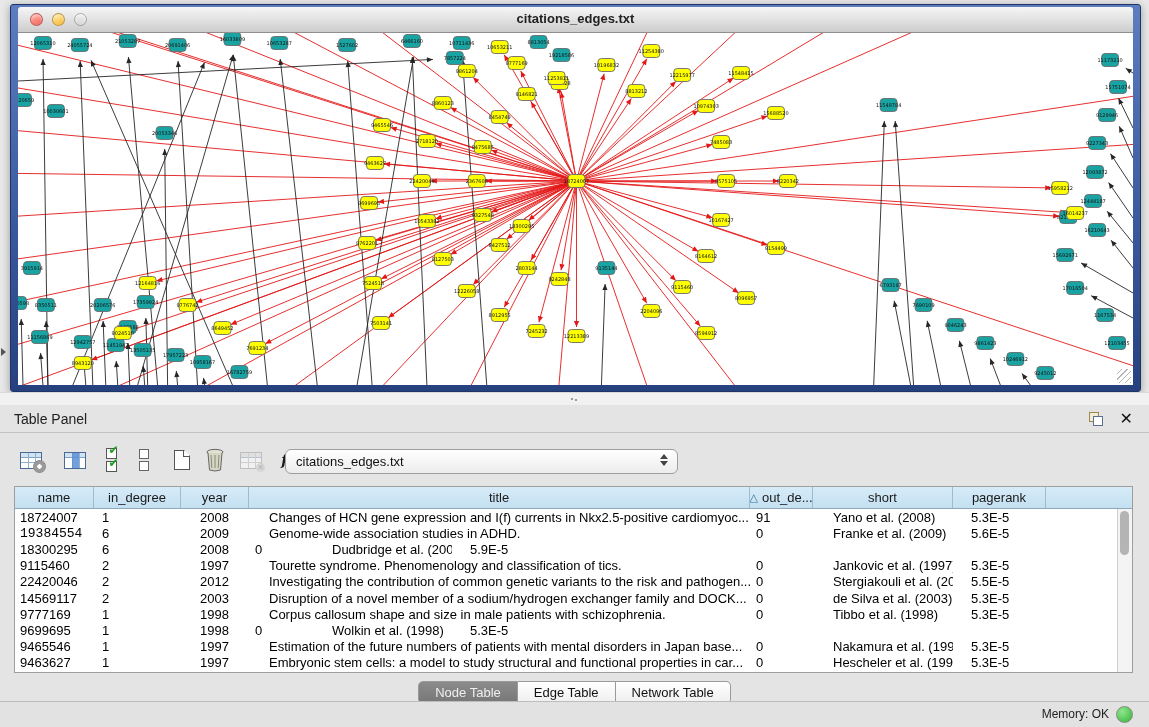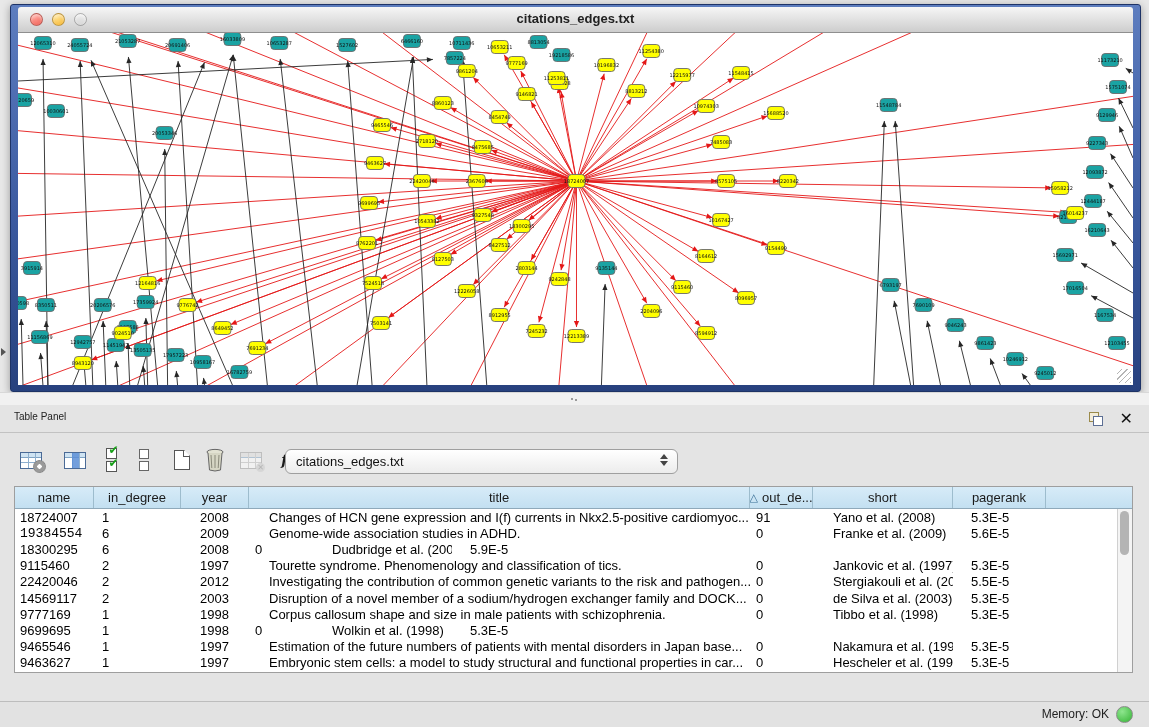--- a/index.html
+++ b/index.html
@@ -23,21 +23,21 @@
   
   #divider{position:absolute;left:0;top:392px;width:1149px;height:13px;background:#f1f1f1;border-top:1px solid #d8d8d8;box-sizing:border-box;}
   #divider-handle{position:absolute;left:570px;top:4px;width:10px;height:5px;
     background:radial-gradient(circle at 2px 2px,#9a9a9a 1px,transparent 1.4px),
                radial-gradient(circle at 6px 3px,#9a9a9a 1px,transparent 1.4px);}
   #left-splitter-handle{position:absolute;left:1px;top:348px;width:0;height:0;
     border-left:5px solid #555;border-top:4px solid transparent;border-bottom:4px solid transparent;}
   
   #table-panel{position:absolute;left:0;top:405px;width:1149px;height:296px;background:#e4e4e4;}
   #panel-header{position:absolute;left:0;top:0;width:100%;height:28px;border-bottom:1px solid #c2c2c2;box-sizing:border-box;}
-  #panel-title{position:absolute;left:14px;top:6px;font-size:10px;color:#222;}
+  #panel-title{position:absolute;left:14px;top:6px;font-size:14px;color:#222;}
   #float-icon{position:absolute;right:46px;top:7px;width:14px;height:14px;cursor:pointer;}
   #float-icon .sq1{position:absolute;left:0;top:0;width:8px;height:8px;border:1.5px solid #9a8a4a;background:#f2ecd8;}
   #float-icon .sq2{position:absolute;right:0;bottom:0;width:8px;height:8px;border:1.5px solid #5d6f94;background:#fff;}
   #panel-close{position:absolute;right:16px;top:4px;font-size:16px;font-weight:bold;color:#111;cursor:pointer;}
   
   #toolbar{position:absolute;left:8px;top:36px;height:38px;display:flex;align-items:center;}
   .tbtn{height:28px;display:flex;align-items:center;justify-content:center;cursor:pointer;}
   .fx{font-family:"DejaVu Serif","Liberation Serif",serif;font-style:italic;font-weight:bold;font-size:14px;color:#1a1a1a;}
   #source-select{position:absolute;left:285px;top:44px;width:393px;height:25px;background:linear-gradient(180deg,#ffffff,#ececec);
     border:1px solid #9f9f9f;border-radius:6px;box-sizing:border-box;font-size:13px;color:#111;
@@ -731,19 +731,24 @@
             <div class="tcell" style="width: 63px; padding-left: 6px; box-sizing: border-box;">0</div>
             <div class="tcell" style="width: 140px; padding-left: 20px; box-sizing: border-box;">Hescheler et al. (1997)</div>
             <div class="tcell" style="width: 93px; padding-left: 18px; box-sizing: border-box;">5.3E-5</div>
           </div>
         </div>
       <div id="vscroll">
           <div id="vthumb"></div>
         </div>
     </div>
 
+    <div id="tabs">
+      <span class="tab first selected">Node Table</span>
+      <span class="tab">Edge Table</span>
+      <span class="tab last">Network Table</span>
+    </div>
   </div>
 
   <div id="statusbar">
     <span id="memory-status">Memory: OK</span>
     <span id="memory-led"></span>
   </div>
 </div>
 
 </body></html>

